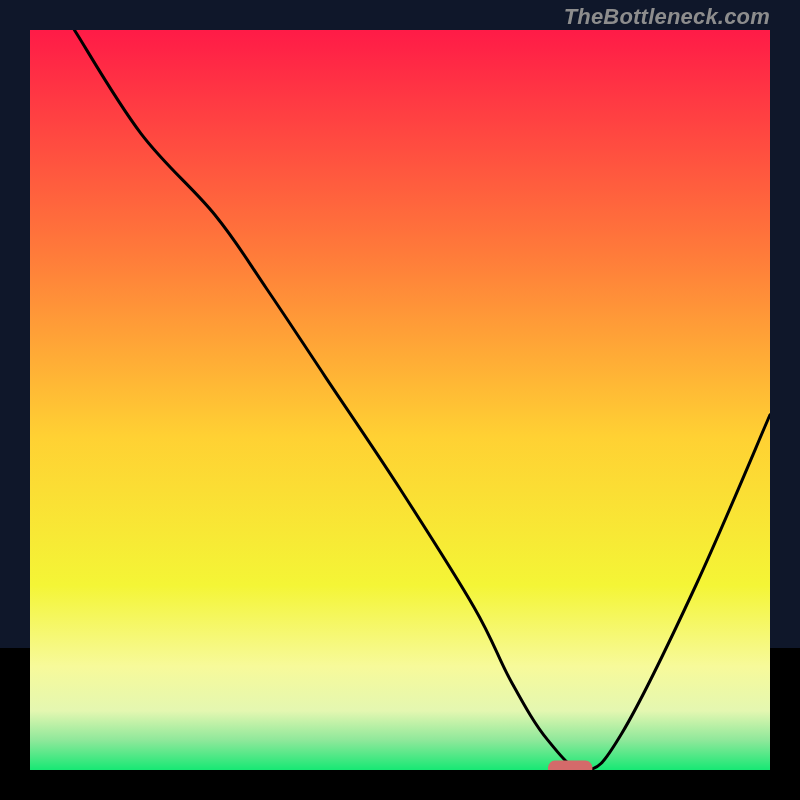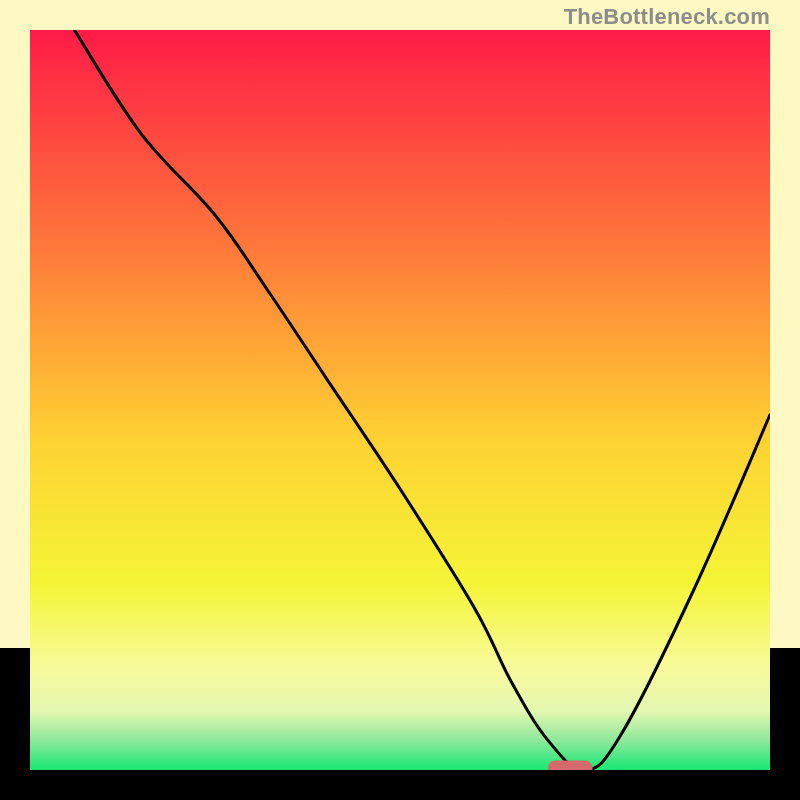--- a/index.html
+++ b/index.html
@@ -7,21 +7,22 @@
     padding: 0;
     width: 800px;
     height: 800px;
     background: #000;
     overflow: hidden;
   }
   .frame {
     position: relative;
     width: 800px;
     height: 648px;
-    background: #fef9c3;
+    background: #0f172a;
+    font-style: italic;
   }
   .plot {
     position: absolute;
     left: 30px;
     top: 30px;
     width: 740px;
     height: 740px;
   }
   .plot svg {
     display: block;

